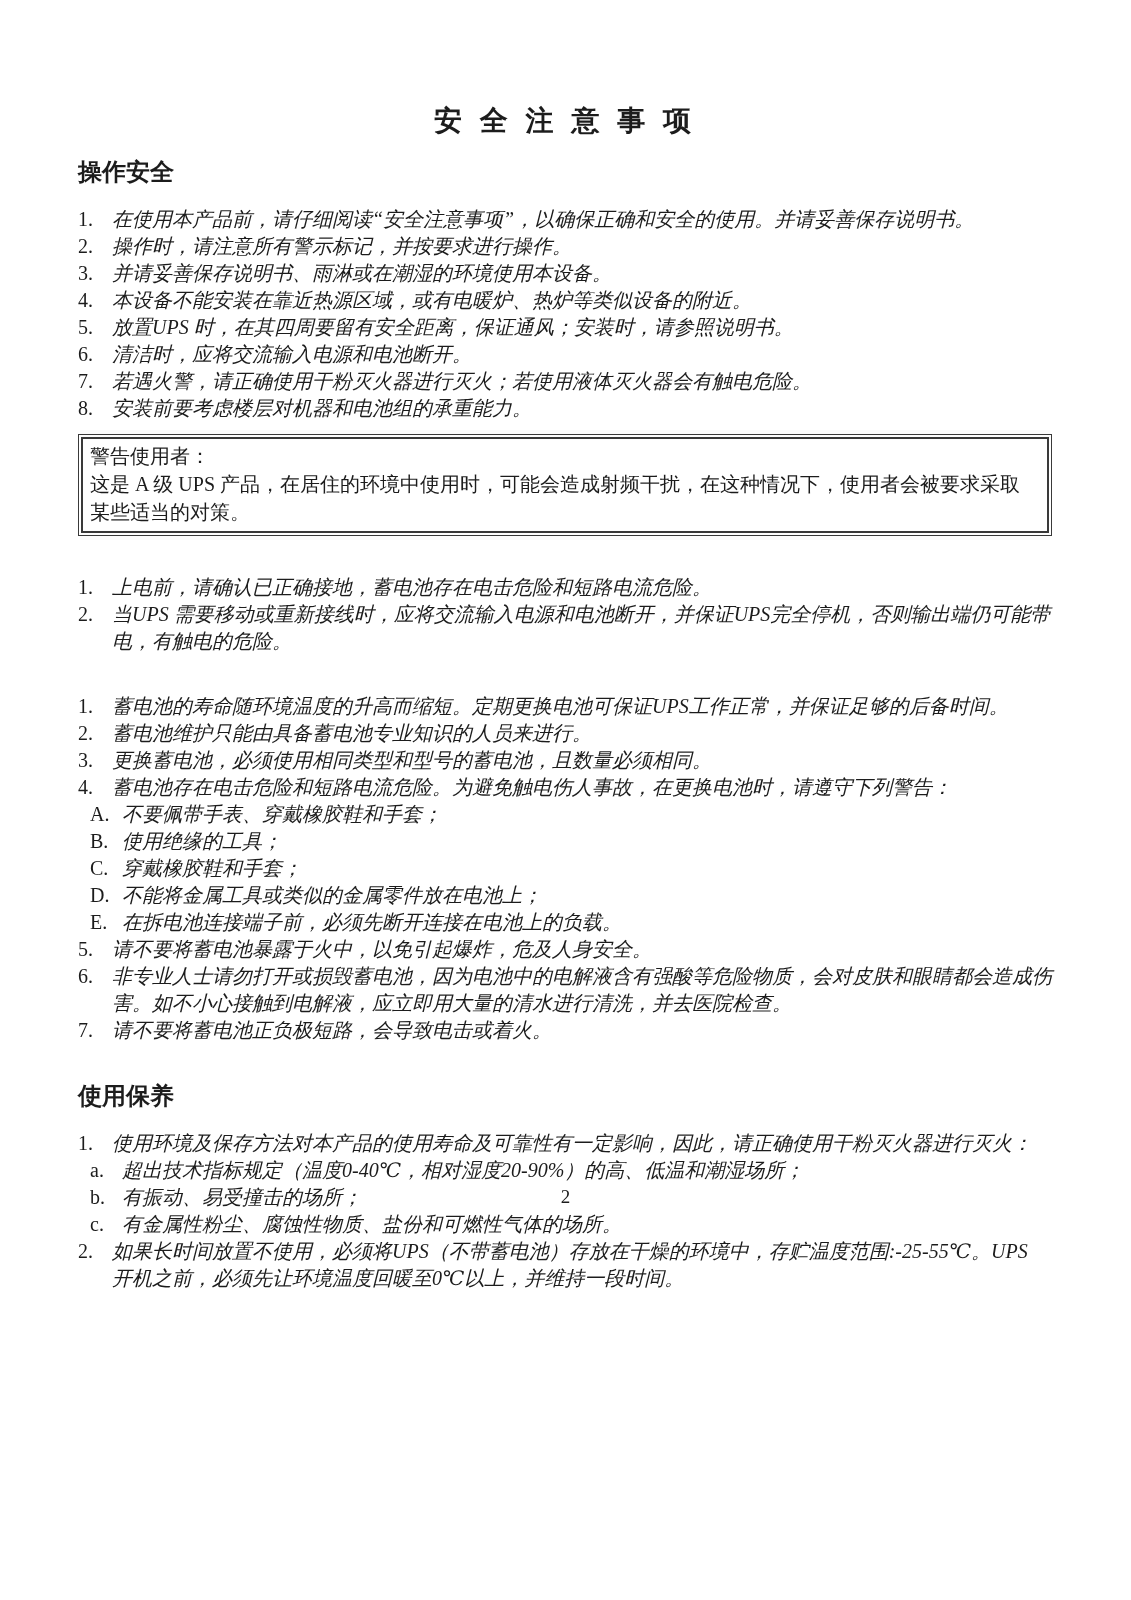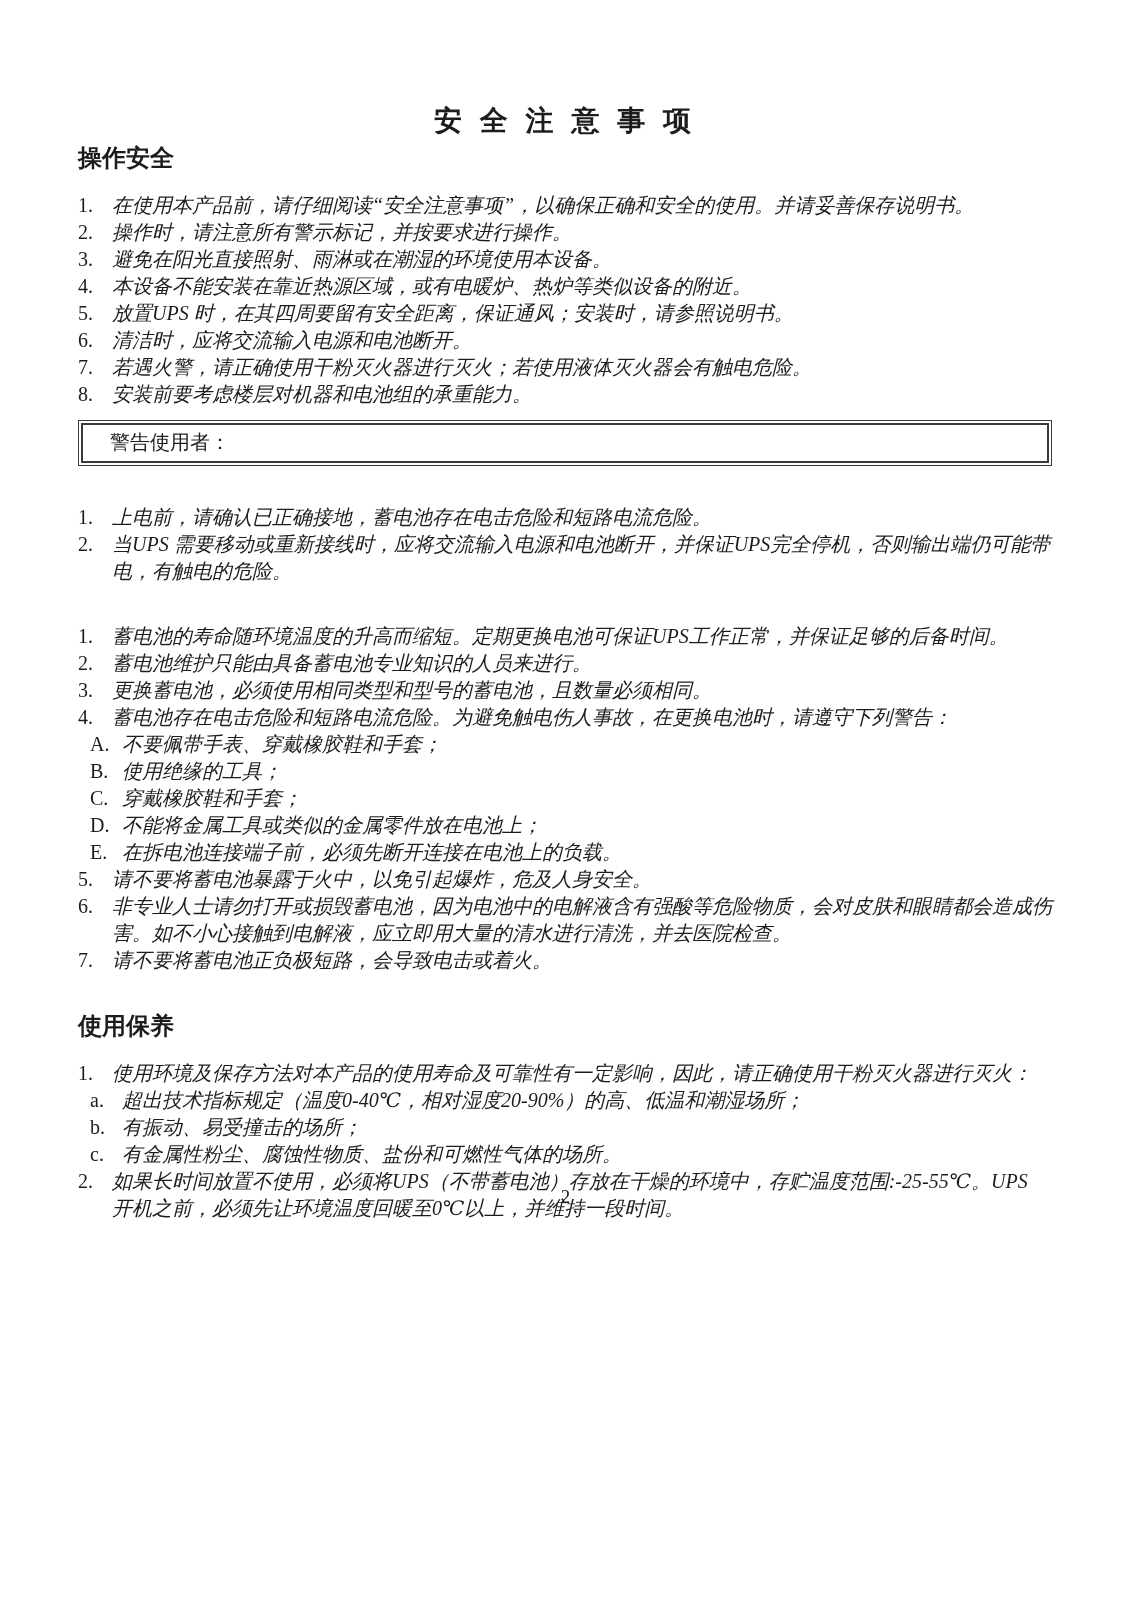--- a/index.html
+++ b/index.html
@@ -27,21 +27,21 @@
   .doc-title {
     text-align: center;
     font-family: "Liberation Sans", "DejaVu Sans", sans-serif;
     font-weight: 700;
     font-size: 28px;
     line-height: 30px;
     letter-spacing: 5px;
     color: var(--ink);
   }
   .doc-section { margin-top: 38px; }
-  #sections > .doc-section:first-child { margin-top: 8px; }
+  #sections > .doc-section:first-child { margin-top: 22px; }
   .section-heading {
     font-family: "Liberation Sans", "DejaVu Sans", sans-serif;
     font-weight: 600;
     font-size: 24px;
     line-height: 28px;
     color: var(--ink);
   }
   .item-list { margin-top: 20px; }
   .item {
     display: flex;
@@ -56,21 +56,21 @@
   .sub-list { margin-left: 12px; }
   .sub-list .num { width: 32px; }
   .warning-box {
     margin-top: 12px;
     border: 1px solid var(--line);
     padding: 2px;
     background: var(--paper);
   }
   .warning-box-inner {
     border: 2px solid var(--line);
-    padding: 3px 12px 5px 27px;
+    padding: 3px 12px 5px 7px;
   }
   .warning-title,
   .warning-body {
     font-size: 20px;
     line-height: 28px;
   }
   .page-number {
     position: absolute;
     left: 0;
     right: 0;
@@ -93,21 +93,21 @@
           <div class="item list-item">
             <span class="num">1.</span>
             <span class="txt">在使用本产品前，请仔细阅读“安全注意事项”，以确保正确和安全的使用。并请妥善保存说明书。</span>
           </div>
           <div class="item list-item">
             <span class="num">2.</span>
             <span class="txt">操作时，请注意所有警示标记，并按要求进行操作。</span>
           </div>
           <div class="item list-item">
             <span class="num">3.</span>
-            <span class="txt">避免在阳光直接照射、雨淋或在潮湿的环境使用本设备。</span>
+            <span class="txt">并请妥善保存说明书、雨淋或在潮湿的环境使用本设备。</span>
           </div>
           <div class="item list-item">
             <span class="num">4.</span>
             <span class="txt">本设备不能安装在靠近热源区域，或有电暖炉、热炉等类似设备的附近。</span>
           </div>
           <div class="item list-item">
             <span class="num">5.</span>
             <span class="txt">放置UPS 时，在其四周要留有安全距离，保证通风；安装时，请参照说明书。</span>
           </div>
           <div class="item list-item">
@@ -119,20 +119,21 @@
             <span class="txt">若遇火警，请正确使用干粉灭火器进行灭火；若使用液体灭火器会有触电危险。</span>
           </div>
           <div class="item list-item">
             <span class="num">8.</span>
             <span class="txt">安装前要考虑楼层对机器和电池组的承重能力。</span>
           </div>
         </div>
         <div class="warning-box">
           <div class="warning-box-inner">
             <div class="warning-title">警告使用者：</div>
+            <div class="warning-body">这是 A 级 UPS 产品，在居住的环境中使用时，可能会造成射频干扰，在这种情况下，使用者会被要求采取某些适当的对策。</div>
           </div>
         </div>
       </section>
       <section class="doc-section">
         <div class="item-list">
           <div class="item list-item">
             <span class="num">1.</span>
             <span class="txt">上电前，请确认已正确接地，蓄电池存在电击危险和短路电流危险。</span>
           </div>
           <div class="item list-item">

